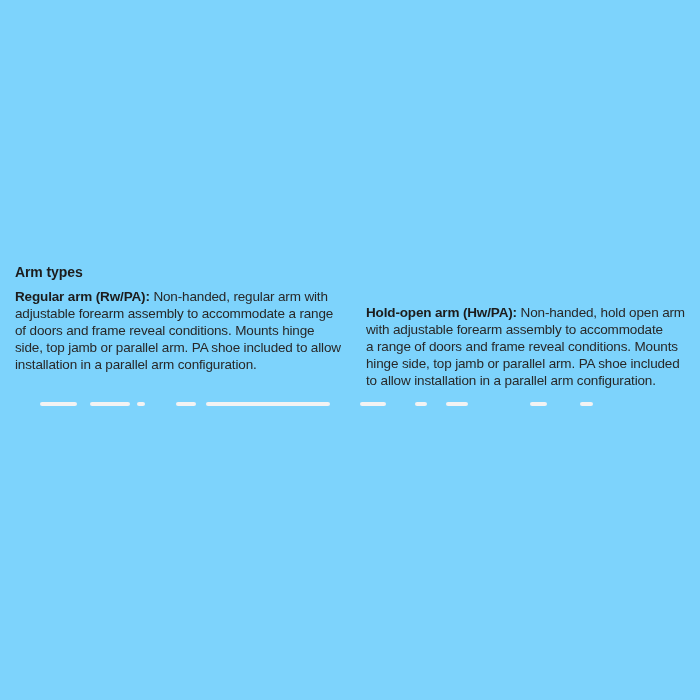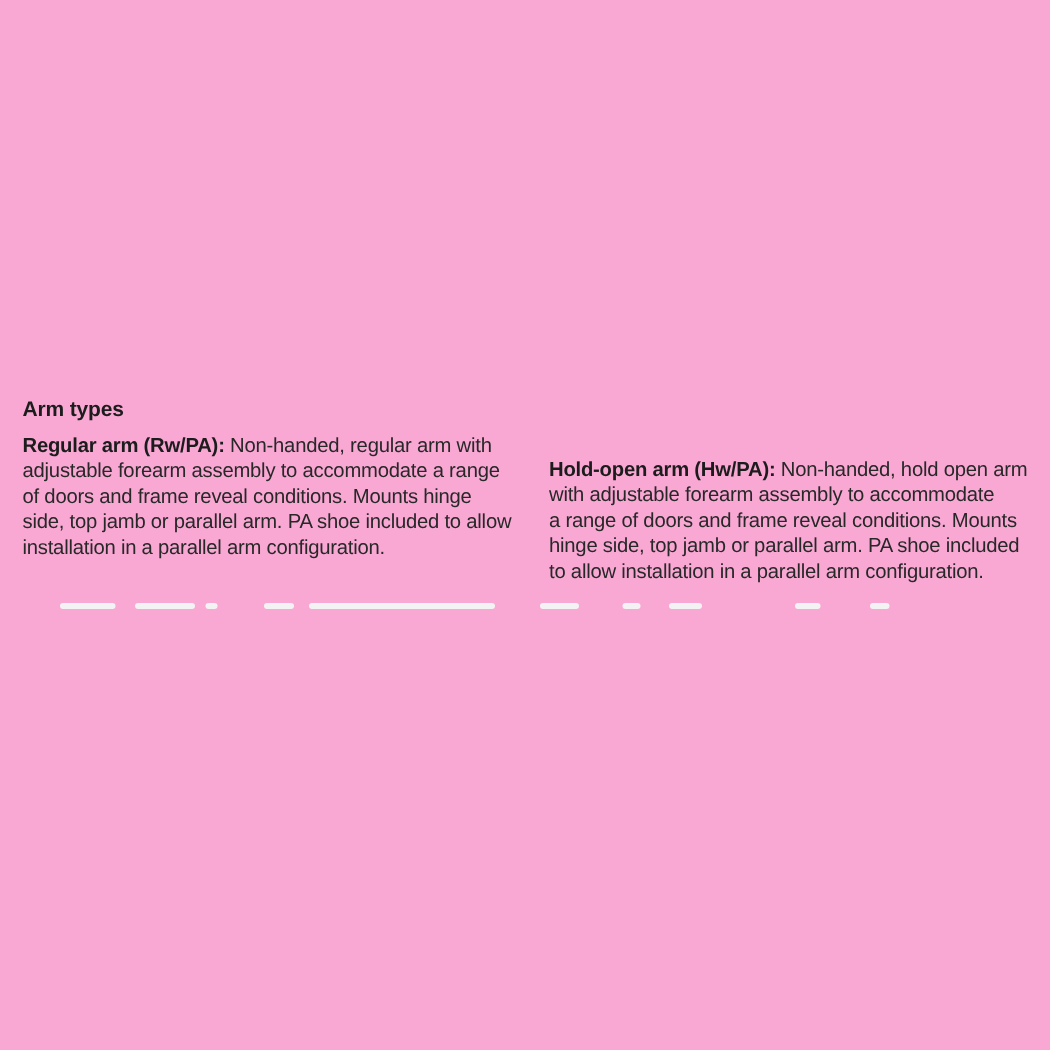--- a/index.html
+++ b/index.html
@@ -10,21 +10,21 @@
     width: 700px;
     height: 700px;
     background: #ffffff;
     position: relative;
     overflow: hidden;
     font-family: "Liberation Sans", sans-serif;
   }
   .page {
     position: absolute;
     inset: 0;
-    background: #f9a8d4;
+    background: #7dd3fc;
   }
   .heading {
     position: absolute;
     left: 15px;
     top: 264px;
     margin: 0;
     font-size: 14px;
     font-weight: bold;
     letter-spacing: -0.1px;
     color: #1c1c1c;

